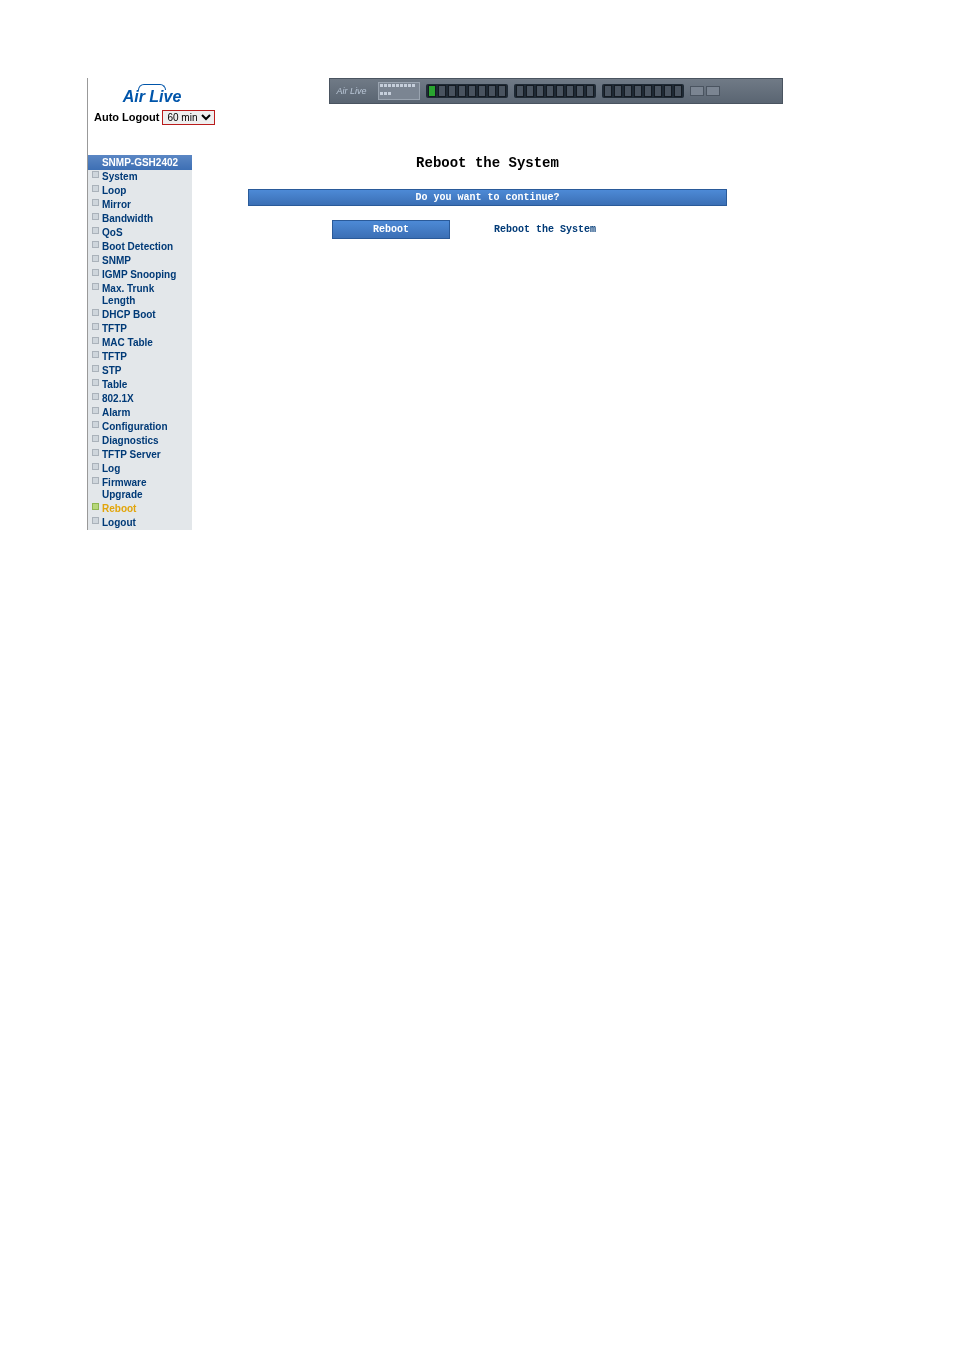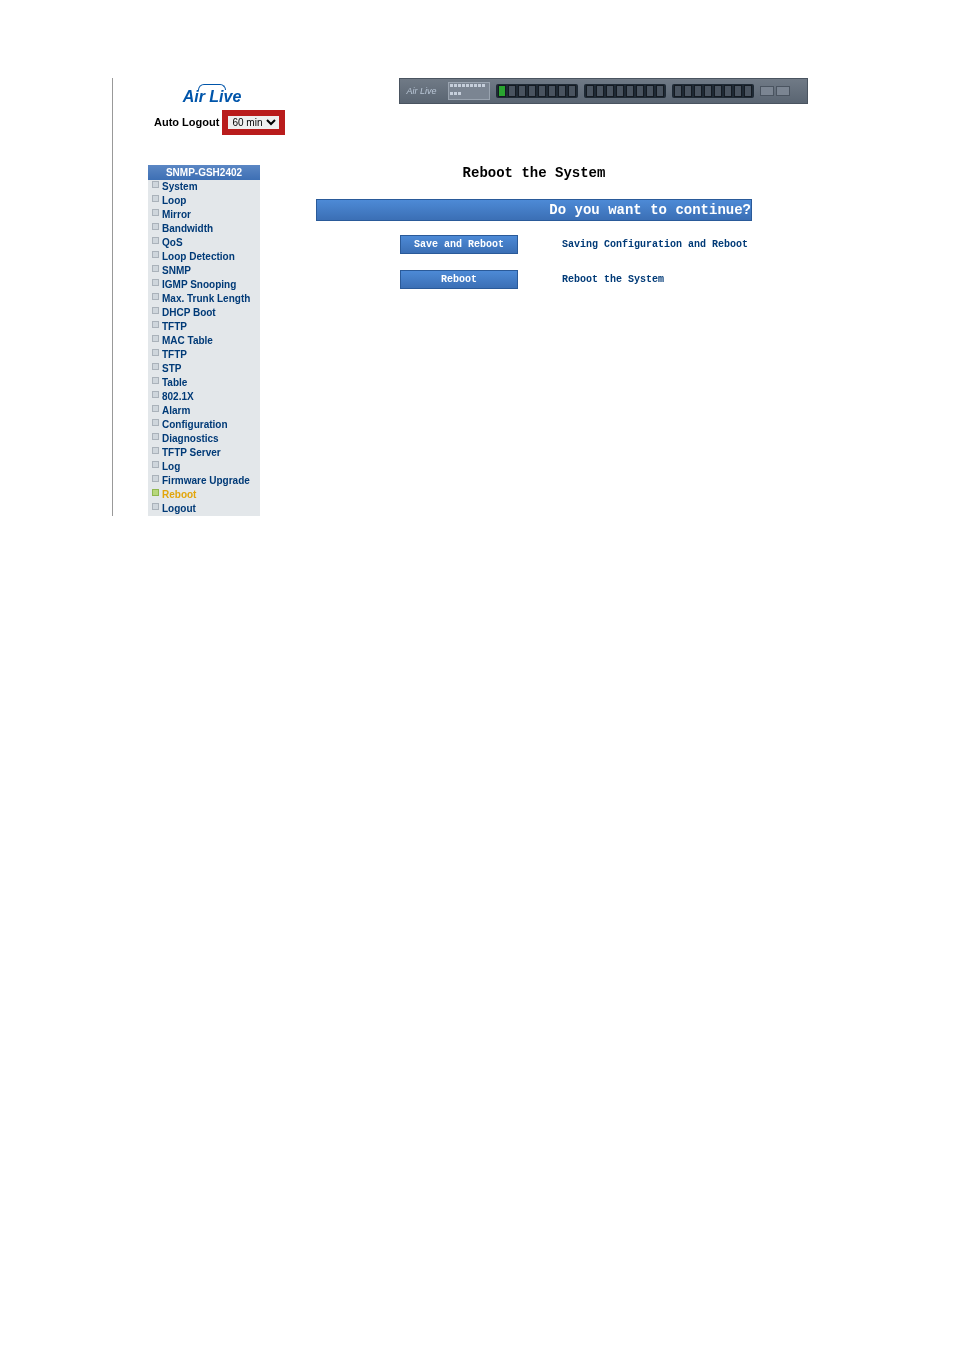--- a/index.html
+++ b/index.html
@@ -7,24 +7,23 @@
       padding: 0;
       box-sizing: border-box;
     }
     body {
       font-family: Arial, Helvetica, sans-serif;
       font-size: 11px;
       background: #fff;
     }
     .page-wrap {
       border-left: 1px solid #999;
-      margin-left: 112px;
+      margin-left: 87px;
       margin-top: 78px;
       width: 696px;
-      padding-left: 35px;
     }
     .header-row {
       display: flex;
       align-items: flex-start;
     }
     .brand-area {
       width: 128px;
       text-align: center;
       padding: 6px 0 2px 0;
     }
@@ -44,21 +43,21 @@
       margin: 0 auto -2px auto;
     }
     .auto-logout-row {
       font-weight: bold;
       font-size: 11px;
       padding: 2px 6px 0 6px;
       white-space: nowrap;
     }
     .auto-logout-row select {
       font-size: 10px;
-      border: 6px solid #b91c1c;
+      border: 1px solid #b91c1c;
     }
     .device-banner {
       flex: 1;
       margin-left: 108px;
       height: 26px;
       background: linear-gradient(#707a86, #5a6572);
       display: flex;
       align-items: center;
       gap: 6px;
       padding: 2px 6px;
@@ -110,21 +109,21 @@
       width: 14px;
       height: 10px;
       background: #7b8592;
       border: 1px solid #4a5460;
     }
     .content-row {
       display: flex;
       margin-top: 30px;
     }
     .sidebar {
-      width: 112px;
+      width: 104px;
       background: #e3e7ea;
     }
     .sidebar-header {
       background: linear-gradient(#5b87c4, #3d6fb4);
       color: #fff;
       font-weight: bold;
       font-size: 10px;
       text-align: center;
       padding: 2px 0;
     }
@@ -160,22 +159,22 @@
     .main-title {
       text-align: center;
       font-size: 14px;
       font-weight: bold;
       color: #000;
       margin-bottom: 18px;
     }
     .prompt-bar {
       background: linear-gradient(#4d8ad6, #3b6fb5);
       color: #fff;
-      text-align: right;
-      font-size: 14px;
+      text-align: center;
+      font-size: 10px;
       font-weight: bold;
       padding: 2px 0;
       border: 1px solid #2a5a99;
       margin: 0 56px 14px 56px;
     }
     .action-row {
       display: flex;
       align-items: center;
       margin: 0 0 16px 140px;
       gap: 44px;
@@ -284,21 +283,21 @@
       <div class="nav-item">
           <span class="bullet"></span>
           <span>Bandwidth</span>
         </div>
       <div class="nav-item">
           <span class="bullet"></span>
           <span>QoS</span>
         </div>
       <div class="nav-item">
           <span class="bullet"></span>
-          <span>Loop Detection</span>
+          <span>Boot Detection</span>
         </div>
       <div class="nav-item">
           <span class="bullet"></span>
           <span>SNMP</span>
         </div>
       <div class="nav-item">
           <span class="bullet"></span>
           <span>IGMP Snooping</span>
         </div>
       <div class="nav-item">
@@ -364,24 +363,20 @@
       <div class="nav-item">
           <span class="bullet"></span>
           <span>Logout</span>
         </div>
     </div>
 
     <div class="main">
       <div class="main-title">Reboot the System</div>
       <div class="prompt-bar">Do you want to continue?</div>
 
-      <div class="action-row">
-        <div class="action-button">Save and Reboot</div>
-        <div class="action-desc">Saving Configuration and Reboot</div>
-      </div>
 
       <div class="action-row">
         <div class="action-button">Reboot</div>
         <div class="action-desc">Reboot the System</div>
       </div>
     </div>
   </div>
 </div>
 
 </body></html>

